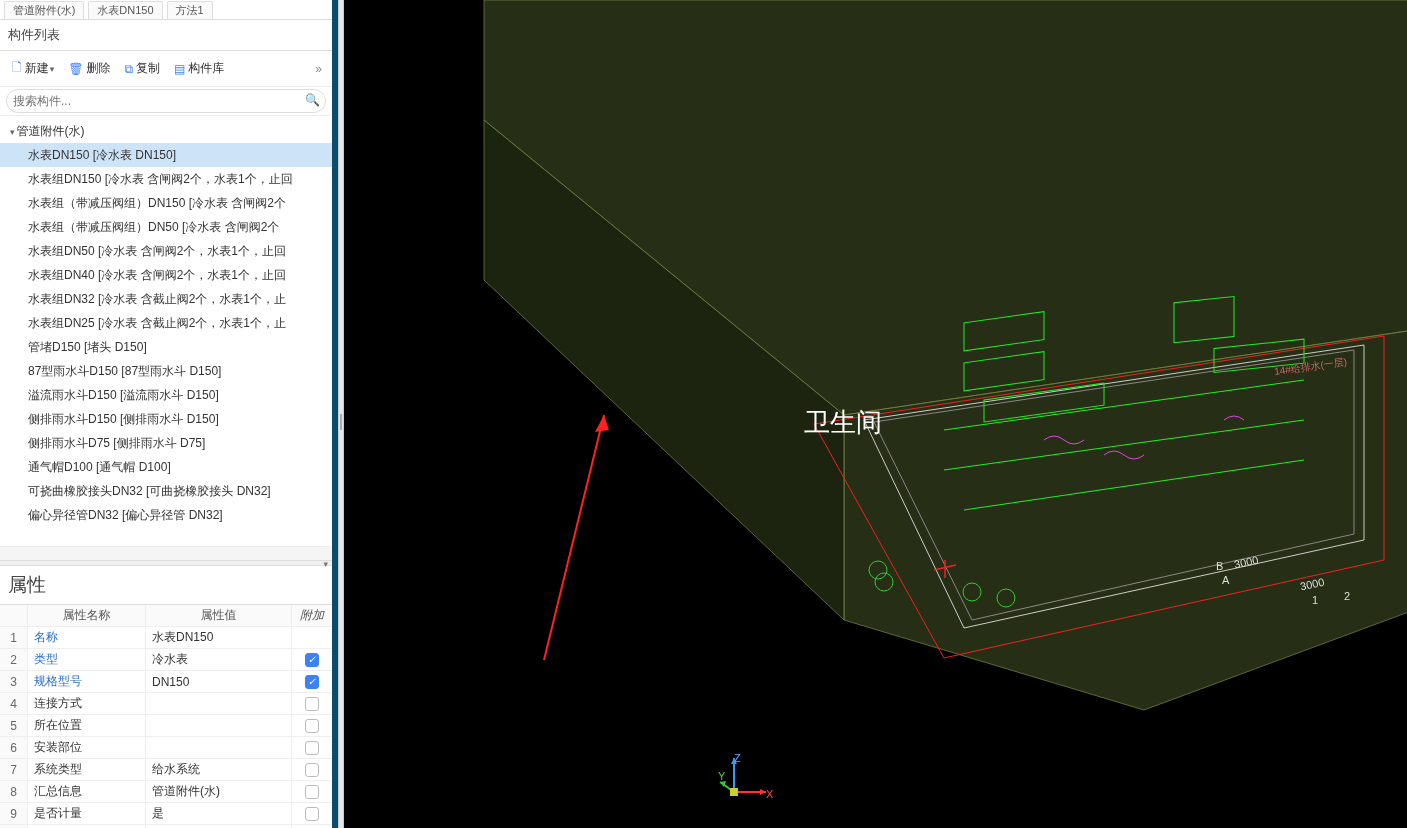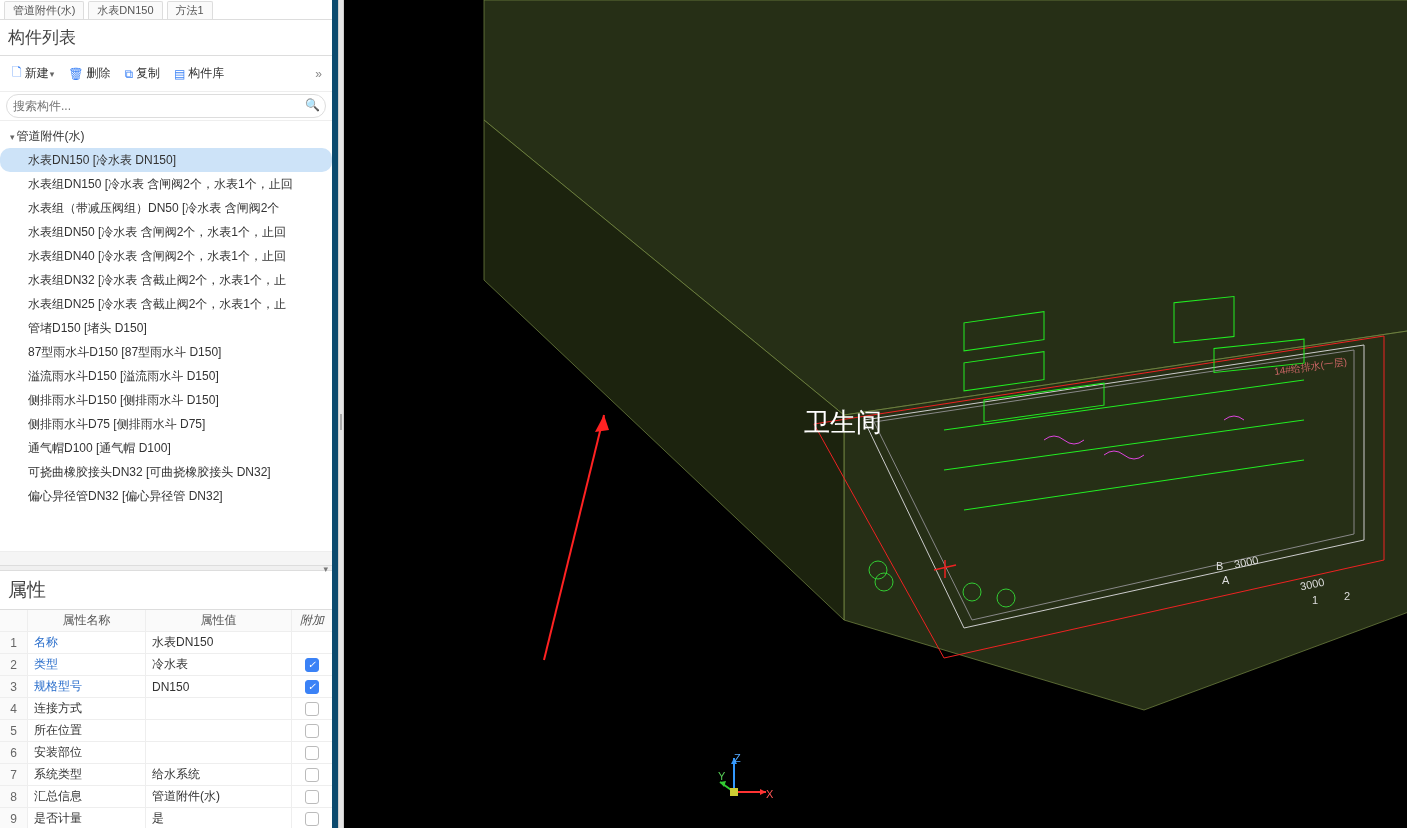--- a/index.html
+++ b/index.html
@@ -1,36 +1,36 @@
 <!DOCTYPE html>
 <html><head>
 <meta charset="utf-8">
 <style>
   *{box-sizing:border-box;margin:0;padding:0;font-family:"Microsoft YaHei",sans-serif;}
   body{width:1407px;height:828px;overflow:hidden;background:#fff;font-size:12px;color:#333;}
   .app{display:flex;height:828px;}
   .sidebar{width:338px;flex:none;display:flex;flex-direction:column;border-right:6px solid #0c4a6e;background:#fff;position:relative;}
   .top-tabs{display:flex;gap:4px;padding:0 4px;height:20px;align-items:flex-end;border-bottom:1px solid #ddd;}
   .top-tab{border:1px solid #ddd;border-bottom:none;padding:1px 8px;font-size:11px;background:#fafafa;color:#555;border-radius:2px 2px 0 0;}
-  .panel-title{padding:6px 8px;font-size:17px;color:#444;border-bottom:1px solid #ddd;}
+  .panel-title{padding:6px 8px;font-size:13px;color:#444;border-bottom:1px solid #ddd;}
   .toolbar{display:flex;align-items:center;gap:2px;padding:4px 6px;border-bottom:1px solid #eee;}
   .tool-btn{display:flex;align-items:center;gap:3px;padding:3px 6px;font-size:12px;color:#333;cursor:pointer;border-radius:2px;}
   .chev{font-size:9px;color:#666;margin-left:-2px;}
   .spacer{flex:1;}
   .arrow-ic{color:#888;padding:0 4px;cursor:pointer;}
   .search-wrap{padding:2px 6px;border-bottom:1px solid #eee;position:relative;}
   .search-wrap input{width:100%;border:1px solid #ddd;padding:4px 22px 4px 6px;font-size:12px;outline:none;border-radius:12px;}
   .search-ic{position:absolute;right:12px;top:6px;color:#aaa;}
   .tree{flex:0 0 430px;overflow-y:auto;padding:4px 0;position:relative;}
   .tree::-webkit-scrollbar{width:10px}
   .tree::-webkit-scrollbar-thumb{background:#c0c0c0;border-radius:4px}
   .tree-group{padding:3px 0 3px 10px;color:#333;cursor:pointer;display:flex;align-items:center;gap:2px;}
   .tri{font-size:9px;color:#666;}
   .tree-item{padding:4px 0 4px 28px;color:#333;cursor:pointer;white-space:nowrap;overflow:hidden;text-overflow:ellipsis;line-height:16px;}
-  .tree-item.sel{background:#cde3f8;border-radius:10px;}
+  .tree-item.sel{background:#cde3f8;}
   .tree-scroll-h{height:14px;border-top:1px solid #eee;background:#f5f5f5;}
   .divider{height:6px;background:#f0f0f0;border-top:1px solid #ddd;border-bottom:1px solid #ddd;position:relative;}
   .divider .grip{position:absolute;right:4px;top:-2px;font-size:9px;color:#777;}
   .prop-title{padding:6px 8px;font-size:19px;color:#444;border-bottom:1px solid #ddd;}
   .prop-table{flex:1;overflow-y:auto;}
   .prow{display:flex;border-bottom:1px solid #eee;align-items:stretch;height:22px;}
   .prow>div{padding:3px 6px;display:flex;align-items:center;text-align:right;}
   .pidx{width:28px;justify-content:center;color:#666;border-right:1px solid #eee;background:#fafafa;}
   .pname{width:118px;border-right:1px solid #eee;}
   .pval{flex:1;border-right:1px solid #eee;}
@@ -89,20 +89,21 @@
       <span class="search-ic">🔍</span>
     </div>
     <div class="tree">
       <div class="tree-group">
         <span class="tri">▾</span>
         <span>管道附件(水)</span>
       </div>
       <div id="tree-items">
           <div class="tree-item sel">水表DN150 [冷水表 DN150]</div>
           <div class="tree-item">水表组DN150 [冷水表 含闸阀2个，水表1个，止回</div>
+          <div class="tree-item">水表组（带减压阀组）DN150 [冷水表 含闸阀2个</div>
           <div class="tree-item">水表组（带减压阀组）DN50 [冷水表 含闸阀2个</div>
           <div class="tree-item">水表组DN50 [冷水表 含闸阀2个，水表1个，止回</div>
           <div class="tree-item">水表组DN40 [冷水表 含闸阀2个，水表1个，止回</div>
           <div class="tree-item">水表组DN32 [冷水表 含截止阀2个，水表1个，止</div>
           <div class="tree-item">水表组DN25 [冷水表 含截止阀2个，水表1个，止</div>
           <div class="tree-item">管堵D150 [堵头 D150]</div>
           <div class="tree-item">87型雨水斗D150 [87型雨水斗 D150]</div>
           <div class="tree-item">溢流雨水斗D150 [溢流雨水斗 D150]</div>
           <div class="tree-item">侧排雨水斗D150 [侧排雨水斗 D150]</div>
           <div class="tree-item">侧排雨水斗D75 [侧排雨水斗 D75]</div>

